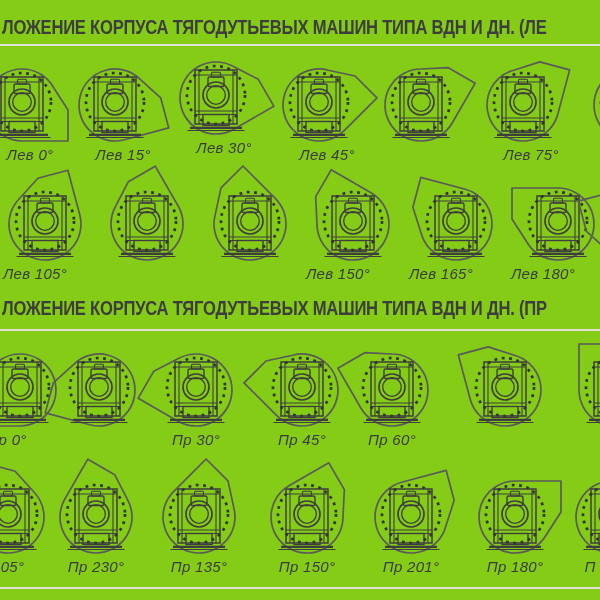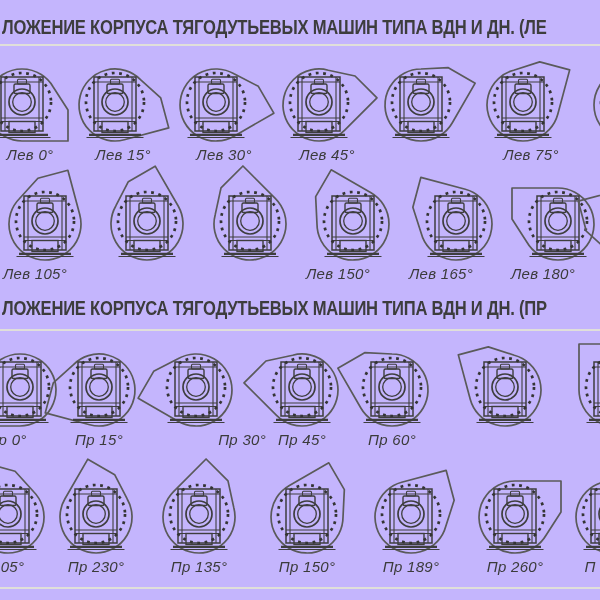--- a/index.html
+++ b/index.html
@@ -1,18 +1,18 @@
 <!DOCTYPE html>
 <html><head>
 <meta charset="utf-8">
 <style>
   html,body{margin:0;padding:0;background:#ffffff;}
   .canvas{
     position:relative;width:600px;height:600px;overflow:hidden;
-    background:#c4b5fd;font-family:"Liberation Sans",sans-serif;
+    background:#84cc16;font-family:"Liberation Sans",sans-serif;
   }
   .title{
     position:absolute;left:2px;white-space:nowrap;
     font-size:21px;font-weight:700;color:#3d3d3d;letter-spacing:-0.3px;
     transform:scaleX(0.79);transform-origin:0 50%;
   }
   #t1{top:15px}
   #t2{top:296px}
   .rule{position:absolute;left:0;width:600px;height:2px;background:#e0dfda}
   #r1{top:44px}
@@ -71,21 +71,21 @@
             <line x1="-21" y1="13" x2="21" y2="13" stroke-width="1.1"></line>
             <line x1="-21" y1="16.5" x2="21" y2="16.5" stroke-width="1.1"></line>
             <rect x="-13" y="16.5" width="26" height="11" stroke-width="1.4"></rect>
             <line x1="-26" y1="29.8" x2="26" y2="29.8" stroke-width="2.2"></line>
             <line x1="-28.5" y1="32.5" x2="28.5" y2="32.5" stroke-width="1.1"></line>
           </g>
           <circle cx="0" cy="-3" r="29" fill="none" stroke="#343434" stroke-width="2.7" stroke-dasharray="2.8 4.6"></circle>
         </svg>
         <div class="lbl" style="transform: translateX(8px);">Лев 15°</div>
       </div>
-      <div class="cell" style="left: 146px; top: 25px;">
+      <div class="cell" style="left: 146px; top: 18px;">
         <svg width="140" height="122" viewBox="-70 -80 140 122">
           <path d="M 0,36 A 36 36 0 1 1 31.2,-18 L 46,5 L 46,36 Z" fill="none" stroke="#5a5a5a" stroke-width="1.7" stroke-linejoin="round" transform="rotate(-30)"></path>
           <g stroke="#3e3e3e" fill="none">
             <rect x="-21" y="-28" width="42" height="54" stroke-width="1.5"></rect>
             <line x1="-17" y1="-28" x2="-17" y2="26" stroke-width="1.1"></line>
             <line x1="17" y1="-28" x2="17" y2="26" stroke-width="1.1"></line>
             <line x1="-21" y1="-23" x2="21" y2="-23" stroke-width="1.1"></line>
             <rect x="-8" y="-21" width="16" height="9.5" rx="1.5" stroke-width="1.4"></rect>
             <rect x="-4.5" y="-25.8" width="9" height="4.8" rx="1" stroke-width="1.1"></rect>
             <circle cx="0" cy="-3" r="13" stroke-width="1.7"></circle>
@@ -374,21 +374,20 @@
             <circle cx="0" cy="-3" r="13" stroke-width="1.7"></circle>
             <circle cx="0" cy="-3" r="9.3" stroke-width="1.3"></circle>
             <line x1="-21" y1="13" x2="21" y2="13" stroke-width="1.1"></line>
             <line x1="-21" y1="16.5" x2="21" y2="16.5" stroke-width="1.1"></line>
             <rect x="-13" y="16.5" width="26" height="11" stroke-width="1.4"></rect>
             <line x1="-26" y1="29.8" x2="26" y2="29.8" stroke-width="2.2"></line>
             <line x1="-28.5" y1="32.5" x2="28.5" y2="32.5" stroke-width="1.1"></line>
           </g>
           <circle cx="0" cy="-3" r="29" fill="none" stroke="#343434" stroke-width="2.7" stroke-dasharray="2.8 4.6"></circle>
         </svg>
-        <div class="lbl" style="transform: translateX(0px);">Пр 15°</div>
       </div>
       <div class="cell" style="left: 126px; top: 310px;">
         <svg width="140" height="122" viewBox="-70 -80 140 122">
           <path d="M 0,36 A 36 36 0 1 1 31.2,-18 L 46,5 L 46,36 Z" fill="none" stroke="#5a5a5a" stroke-width="1.7" stroke-linejoin="round" transform="scale(-1,1) rotate(-30)"></path>
           <g stroke="#3e3e3e" fill="none">
             <rect x="-21" y="-28" width="42" height="54" stroke-width="1.5"></rect>
             <line x1="-17" y1="-28" x2="-17" y2="26" stroke-width="1.1"></line>
             <line x1="17" y1="-28" x2="17" y2="26" stroke-width="1.1"></line>
             <line x1="-21" y1="-23" x2="21" y2="-23" stroke-width="1.1"></line>
             <rect x="-8" y="-21" width="16" height="9.5" rx="1.5" stroke-width="1.4"></rect>
@@ -396,21 +395,21 @@
             <circle cx="0" cy="-3" r="13" stroke-width="1.7"></circle>
             <circle cx="0" cy="-3" r="9.3" stroke-width="1.3"></circle>
             <line x1="-21" y1="13" x2="21" y2="13" stroke-width="1.1"></line>
             <line x1="-21" y1="16.5" x2="21" y2="16.5" stroke-width="1.1"></line>
             <rect x="-13" y="16.5" width="26" height="11" stroke-width="1.4"></rect>
             <line x1="-26" y1="29.8" x2="26" y2="29.8" stroke-width="2.2"></line>
             <line x1="-28.5" y1="32.5" x2="28.5" y2="32.5" stroke-width="1.1"></line>
           </g>
           <circle cx="0" cy="-3" r="29" fill="none" stroke="#343434" stroke-width="2.7" stroke-dasharray="2.8 4.6"></circle>
         </svg>
-        <div class="lbl" style="transform: translateX(0px); text-align: right;">Пр 30°</div>
+        <div class="lbl" style="transform: translateX(0px);">Пр 30°</div>
       </div>
       <div class="cell" style="left: 232px; top: 310px;">
         <svg width="140" height="122" viewBox="-70 -80 140 122">
           <path d="M 0,36 A 36 36 0 1 1 31.2,-18 L 46,5 L 46,36 Z" fill="none" stroke="#5a5a5a" stroke-width="1.7" stroke-linejoin="round" transform="scale(-1,1) rotate(-45)"></path>
           <g stroke="#3e3e3e" fill="none">
             <rect x="-21" y="-28" width="42" height="54" stroke-width="1.5"></rect>
             <line x1="-17" y1="-28" x2="-17" y2="26" stroke-width="1.1"></line>
             <line x1="17" y1="-28" x2="17" y2="26" stroke-width="1.1"></line>
             <line x1="-21" y1="-23" x2="21" y2="-23" stroke-width="1.1"></line>
             <rect x="-8" y="-21" width="16" height="9.5" rx="1.5" stroke-width="1.4"></rect>
@@ -593,21 +592,21 @@
             <circle cx="0" cy="-3" r="13" stroke-width="1.7"></circle>
             <circle cx="0" cy="-3" r="9.3" stroke-width="1.3"></circle>
             <line x1="-21" y1="13" x2="21" y2="13" stroke-width="1.1"></line>
             <line x1="-21" y1="16.5" x2="21" y2="16.5" stroke-width="1.1"></line>
             <rect x="-13" y="16.5" width="26" height="11" stroke-width="1.4"></rect>
             <line x1="-26" y1="29.8" x2="26" y2="29.8" stroke-width="2.2"></line>
             <line x1="-28.5" y1="32.5" x2="28.5" y2="32.5" stroke-width="1.1"></line>
           </g>
           <circle cx="0" cy="-3" r="29" fill="none" stroke="#343434" stroke-width="2.7" stroke-dasharray="2.8 4.6"></circle>
         </svg>
-        <div class="lbl" style="transform: translateX(0px);">Пр 189°</div>
+        <div class="lbl" style="transform: translateX(0px);">Пр 201°</div>
       </div>
       <div class="cell" style="left: 445px; top: 437px;">
         <svg width="140" height="122" viewBox="-70 -80 140 122">
           <path d="M 0,36 A 36 36 0 1 1 31.2,-18 L 46,5 L 46,36 Z" fill="none" stroke="#5a5a5a" stroke-width="1.7" stroke-linejoin="round" transform="scale(-1,1) rotate(-180)"></path>
           <g stroke="#3e3e3e" fill="none">
             <rect x="-21" y="-28" width="42" height="54" stroke-width="1.5"></rect>
             <line x1="-17" y1="-28" x2="-17" y2="26" stroke-width="1.1"></line>
             <line x1="17" y1="-28" x2="17" y2="26" stroke-width="1.1"></line>
             <line x1="-21" y1="-23" x2="21" y2="-23" stroke-width="1.1"></line>
             <rect x="-8" y="-21" width="16" height="9.5" rx="1.5" stroke-width="1.4"></rect>
@@ -615,21 +614,21 @@
             <circle cx="0" cy="-3" r="13" stroke-width="1.7"></circle>
             <circle cx="0" cy="-3" r="9.3" stroke-width="1.3"></circle>
             <line x1="-21" y1="13" x2="21" y2="13" stroke-width="1.1"></line>
             <line x1="-21" y1="16.5" x2="21" y2="16.5" stroke-width="1.1"></line>
             <rect x="-13" y="16.5" width="26" height="11" stroke-width="1.4"></rect>
             <line x1="-26" y1="29.8" x2="26" y2="29.8" stroke-width="2.2"></line>
             <line x1="-28.5" y1="32.5" x2="28.5" y2="32.5" stroke-width="1.1"></line>
           </g>
           <circle cx="0" cy="-3" r="29" fill="none" stroke="#343434" stroke-width="2.7" stroke-dasharray="2.8 4.6"></circle>
         </svg>
-        <div class="lbl" style="transform: translateX(0px);">Пр 260°</div>
+        <div class="lbl" style="transform: translateX(0px);">Пр 180°</div>
       </div>
       <div class="cell" style="left: 542px; top: 437px;">
         <svg width="140" height="122" viewBox="-70 -80 140 122">
           <path d="M 0,36 A 36 36 0 1 1 31.2,-18 L 46,5 L 46,36 Z" fill="none" stroke="#5a5a5a" stroke-width="1.7" stroke-linejoin="round" transform="scale(-1,1) rotate(-195)"></path>
           <g stroke="#3e3e3e" fill="none">
             <rect x="-21" y="-28" width="42" height="54" stroke-width="1.5"></rect>
             <line x1="-17" y1="-28" x2="-17" y2="26" stroke-width="1.1"></line>
             <line x1="17" y1="-28" x2="17" y2="26" stroke-width="1.1"></line>
             <line x1="-21" y1="-23" x2="21" y2="-23" stroke-width="1.1"></line>
             <rect x="-8" y="-21" width="16" height="9.5" rx="1.5" stroke-width="1.4"></rect>

